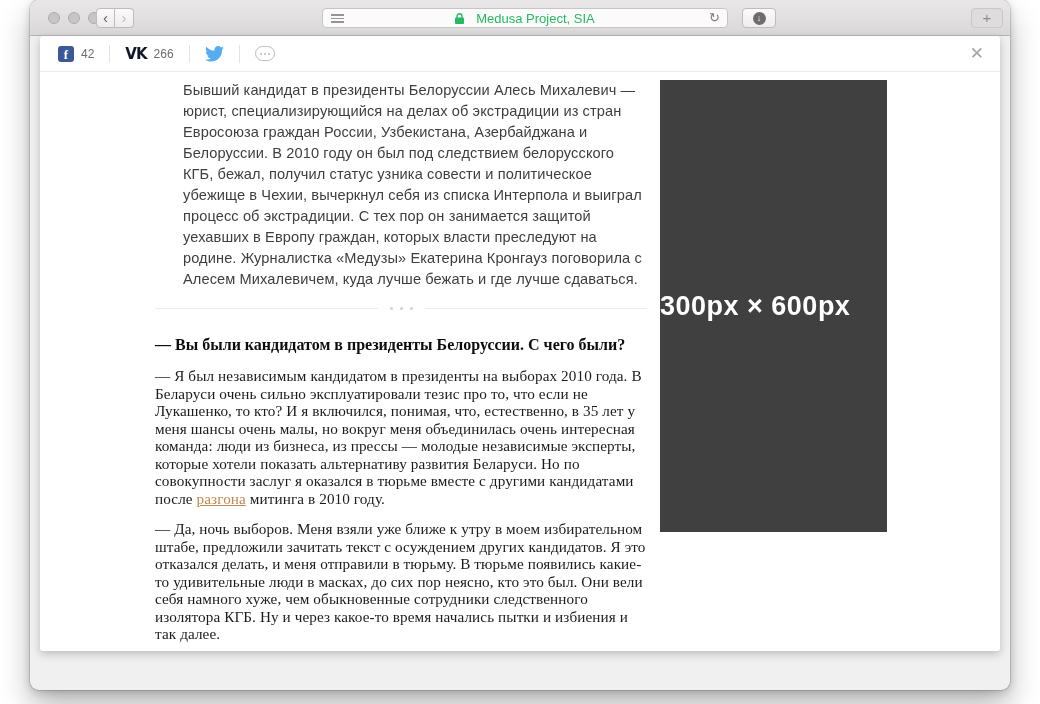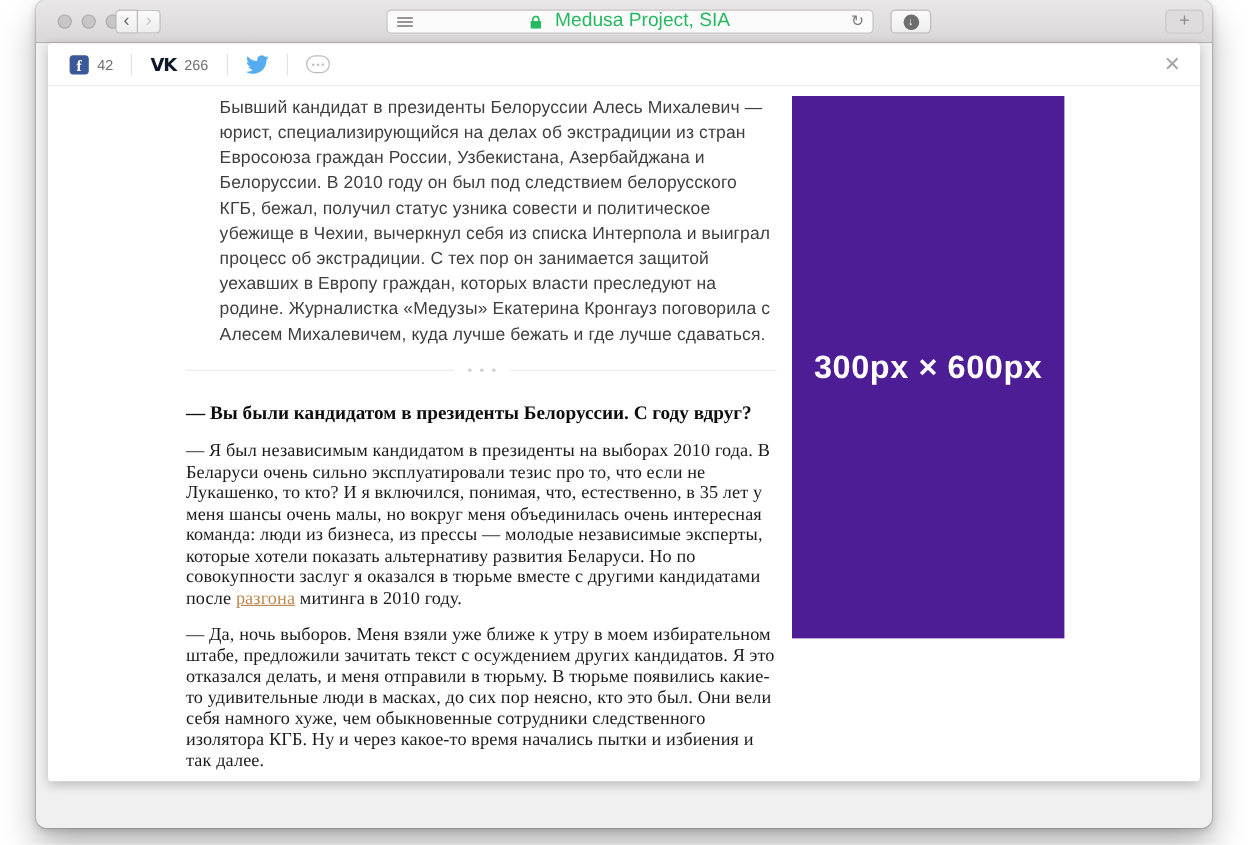--- a/index.html
+++ b/index.html
@@ -29,21 +29,21 @@
   }
   .navbtn.back{border-radius:4px 0 0 4px;}
   .navbtn.fwd{border-radius:0 4px 4px 0;border-left:none;color:#c1bfc0;}
   .urlfield{
     position:absolute;left:292px;top:8px;width:406px;height:20px;
     background:#fcfbfc;border:1px solid #c6c4c5;border-radius:4px;box-sizing:border-box;
     display:flex;align-items:center;justify-content:center;
   }
   .reader-icon{position:absolute;left:8px;top:5px;width:13px;height:9px;
     background:repeating-linear-gradient(#969495 0 1.5px,transparent 1.5px 3.6px);}
-  .urltext{display:flex;align-items:center;gap:12px;color:#27b961;font-size:16px;}
+  .urltext{display:flex;align-items:center;gap:12px;color:#27b961;font-size:13px;}
   .lock{width:9px;height:11px;display:inline-block;}
   .refresh-icon{position:absolute;right:7px;top:1px;color:#7d7b7c;font-size:13px;}
   .dlbtn{
     position:absolute;left:712px;top:8px;width:34px;height:20px;
     background:linear-gradient(#fbfbfb,#efeeee);border:1px solid #bdbbbc;border-radius:4px;
     box-sizing:border-box;display:flex;align-items:center;justify-content:center;
   }
   .dlcircle{width:13px;height:13px;border-radius:50%;background:#6e6c6d;color:#fff;
     font-size:9px;line-height:13px;text-align:center;font-weight:bold;}
   .plusbtn{
@@ -79,22 +79,22 @@
   .divider{display:flex;align-items:center;margin-top:17px;}
   .divider .line{flex:1;height:1px;background:#eceaeb;}
   .divider .dots{display:flex;gap:7px;margin:0 12px;}
   .divider .dots i{width:3px;height:3px;border-radius:50%;background:#d2d0d1;}
   .serif{font-family:"Liberation Serif","DejaVu Serif",serif;color:#1b1b1b;}
   .q{font-size:16px;font-weight:bold;margin:26px 0 0;color:#0d0d0d;}
   .a{font-size:15.2px;line-height:17.5px;margin:13px 0 0;letter-spacing:0.1px;}
   .a .link{color:#c08850;text-decoration:underline;}
   
   .ad{
-    position:absolute;left:620px;top:44px;width:227px;height:452px;background:#4c1d95;
-    display:flex;align-items:center;justify-content:center;
+    position:absolute;left:620px;top:44px;width:227px;height:452px;background:#404040;
+    display:flex;align-items:center;justify-content:flex-start;
     color:#fff;font-weight:bold;font-size:27px;letter-spacing:0.5px;
   }
 </style>
 </head>
 <body>
 
 <div class="window">
 
   <div class="toolbar">
     <div class="traffic">
@@ -152,21 +152,21 @@
           <span class="line"></span>
           <span class="dots">
               <i></i>
               <i></i>
               <i></i>
             </span>
           <span class="line"></span>
         </div>
 
         <div class="serif">
-          <p class="q">— Вы были кандидатом в президенты Белоруссии. С году вдруг?</p>
+          <p class="q">— Вы были кандидатом в президенты Белоруссии. С чего были?</p>
           <p class="a"><span>— Я был независимым кандидатом в президенты на выборах 2010 года. В Беларуси очень сильно эксплуатировали тезис про то, что если не Лукашенко, то кто? И я включился, понимая, что, естественно, в 35 лет у меня шансы очень малы, но вокруг меня объединилась очень интересная команда: люди из бизнеса, из прессы — молодые независимые эксперты, которые хотели показать альтернативу развития Беларуси. Но по совокупности заслуг я оказался в тюрьме вместе с другими кандидатами после </span><span class="link">разгона</span><span> митинга в 2010 году.</span></p>
 
           <p class="a">— Да, ночь выборов. Меня взяли уже ближе к утру в моем избирательном штабе, предложили зачитать текст с осуждением других кандидатов. Я это отказался делать, и меня отправили в тюрьму. В тюрьме появились какие-то удивительные люди в масках, до сих пор неясно, кто это был. Они вели себя намного хуже, чем обыкновенные сотрудники следственного изолятора КГБ. Ну и через какое-то время начались пытки и избиения и так далее.</p>
 
         </div>
       </div>
 
       <div class="ad">
         <span>300px × 600px</span>
       </div>

